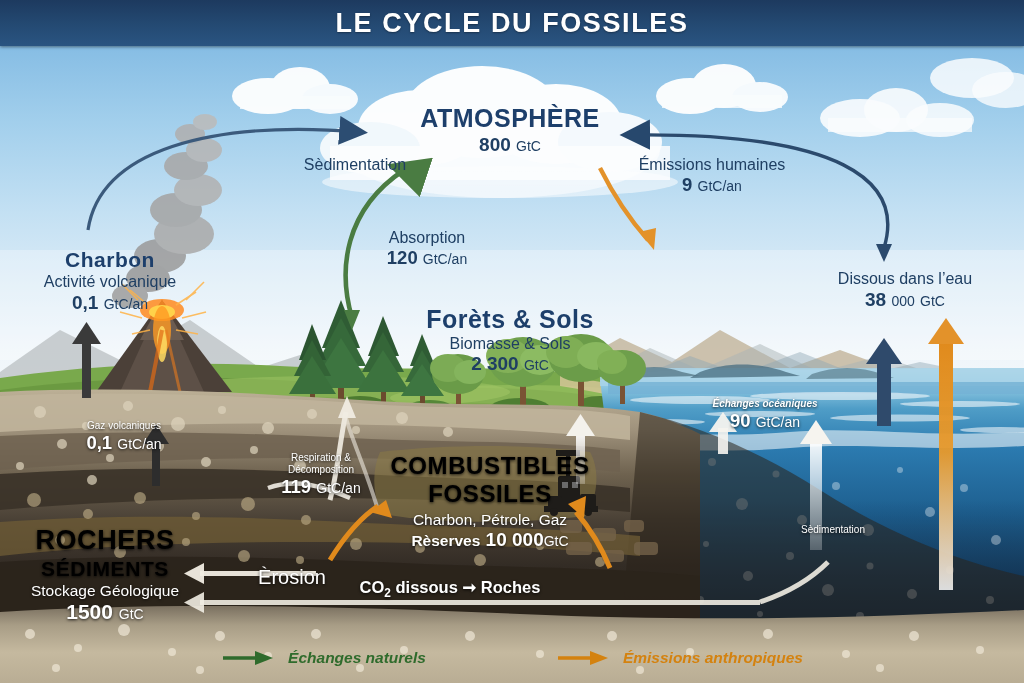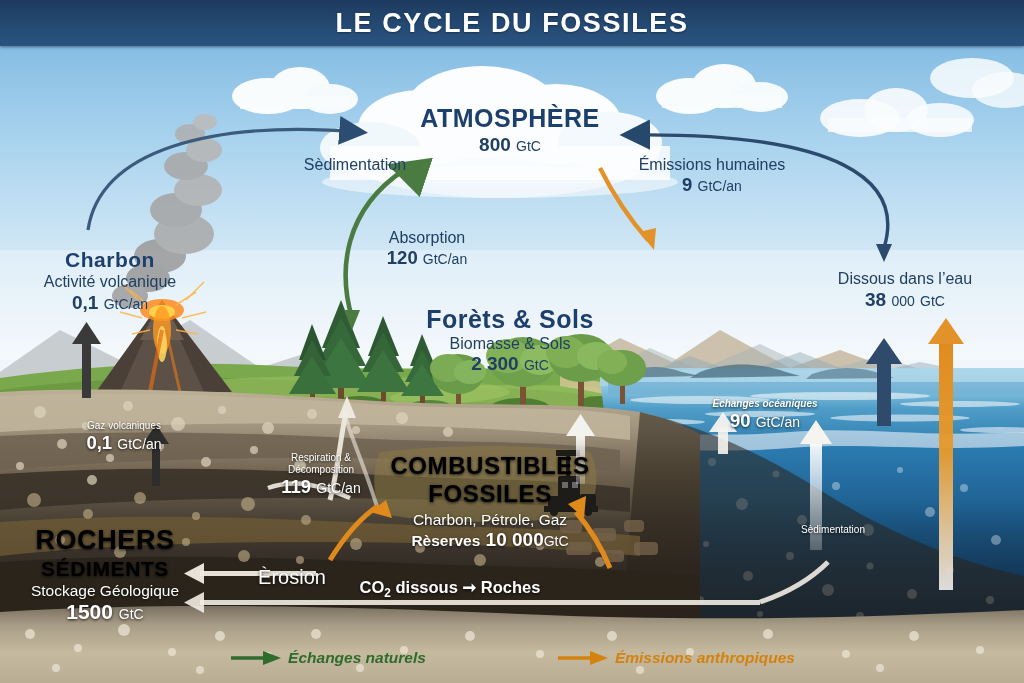--- a/index.html
+++ b/index.html
@@ -39,21 +39,21 @@
   .unitw{font-size:14px;font-weight:normal;}
   .flow{position:absolute;z-index:40;text-align:center;line-height:1.2;}
   .flow .n{font-size:16px;color:#1f3f63;}
   .flow .nw{font-size:10px;color:#ffffff;text-shadow:0 1px 3px rgba(0,0,0,.8);}
   .flow .v{font-size:18.5px;font-weight:bold;color:#1f3f63;}
   .flow .vw{font-size:18.5px;font-weight:bold;color:#ffffff;text-shadow:0 1px 3px rgba(0,0,0,.8);}
   .ital{font-style:italic;}
   
   #legend{position:absolute;left:0;top:638px;width:1024px;height:40px;z-index:45;
           display:flex;align-items:center;justify-content:center;gap:130px;}
-  .legitem{display:flex;align-items:center;gap:5px;}
+  .legitem{display:flex;align-items:center;gap:13px;}
   .legtxt{font-size:15.5px;font-weight:bold;font-style:italic;}
   sub{font-size:.72em;}
 </style>
 </head>
 <body>
 
 <div id="stage">
 
   <div id="titlebar">
     <span class="t">LE CYCLE DU FOSSILES</span>

